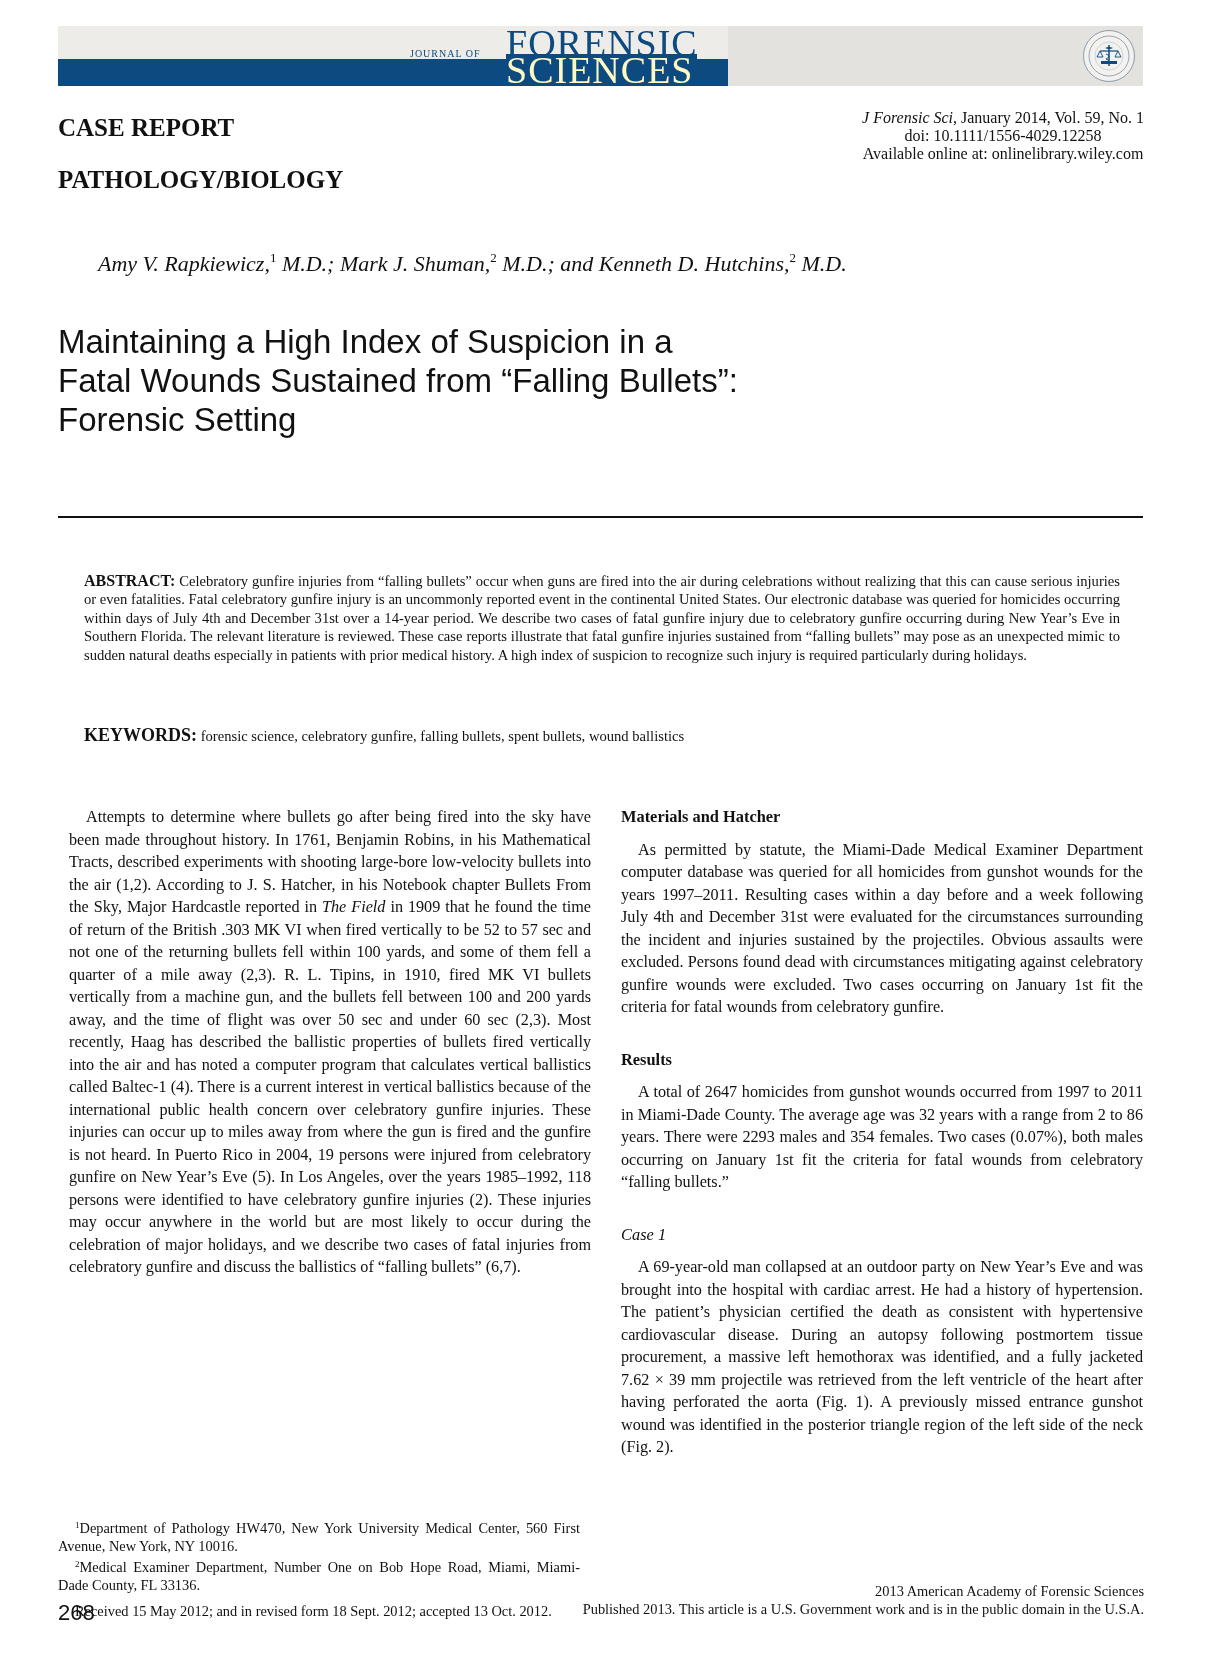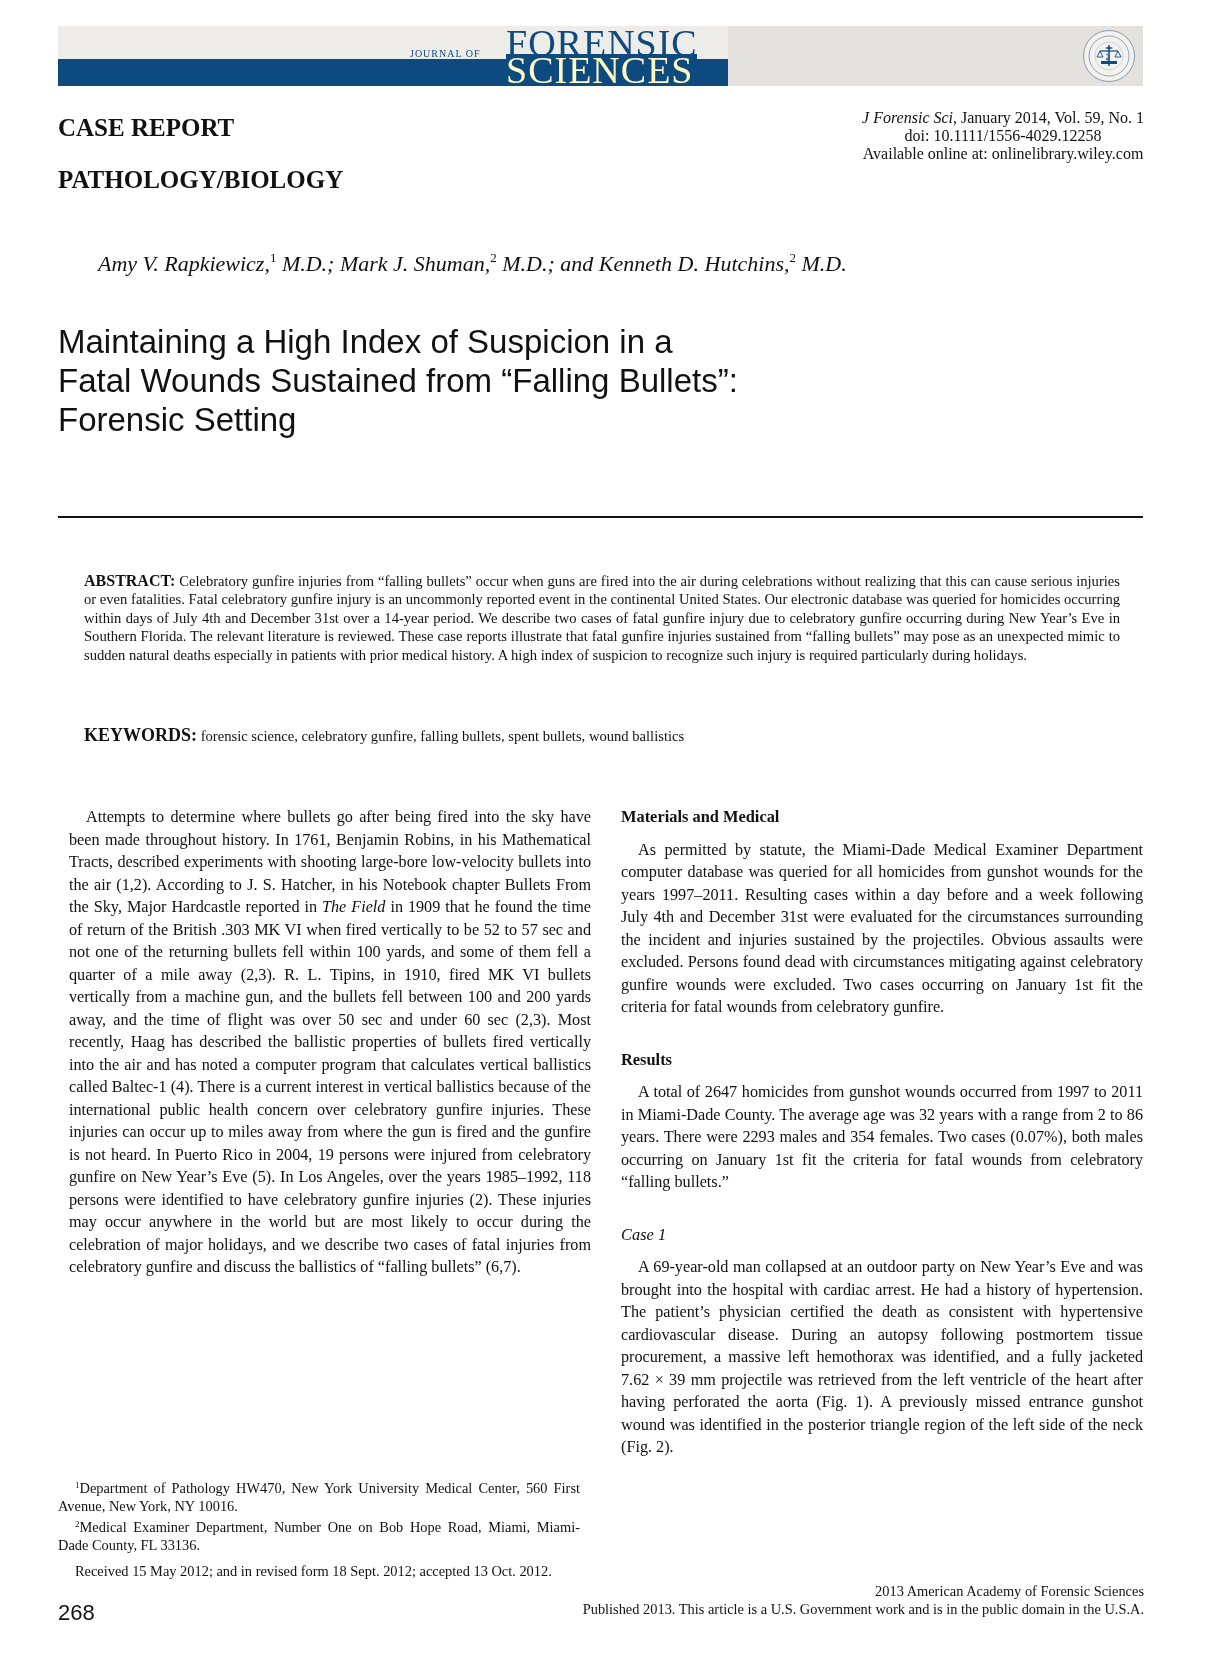--- a/index.html
+++ b/index.html
@@ -35,21 +35,21 @@
   .keywords { position: absolute; left: 84px; top: 725px; width: 1036px; font-size: 14.6px; }
   .keywords .label { font-weight: bold; font-size: 18px; }
 
   .col { position: absolute; width: 522px; font-size: 16.2px; line-height: 22.5px; text-align: justify; }
   .col-left { left: 69px; top: 806px; }
   .col-right { left: 621px; top: 806px; }
   .col p { text-indent: 17px; }
   .col h3 { font-size: 16.4px; font-weight: bold; text-indent: 0; }
   .col h4 { font-size: 16.4px; font-weight: normal; font-style: italic; }
 
-  .footnotes { position: absolute; left: 58px; top: 1476px; width: 522px; font-size: 14.4px; line-height: 18px; text-align: justify; }
+  .footnotes { position: absolute; left: 58px; top: 1516px; width: 522px; font-size: 14.4px; line-height: 18px; text-align: justify; }
   .footnotes p { text-indent: 17px; }
   .footnotes sup { font-size: 9px; vertical-align: 5px; }
   .received { margin-top: 8px; }
 
   .page-number { position: absolute; left: 58px; top: 1600px; font-family: "Liberation Sans", sans-serif; font-size: 22px; }
   .copyright { position: absolute; right: 75px; top: 1582px; text-align: right; font-size: 14.4px; line-height: 18px; }
 </style>
 </head>
 <body>
 
@@ -112,21 +112,21 @@
   <p><span>Attempts to determine where bullets go after being fired into the sky have been made throughout history. In 1761, Benjamin Robins, in his Mathematical Tracts, described experiments with shooting large-bore low-velocity bullets into the air (1,2). According to J. S. Hatcher, in his Notebook chapter Bullets From the Sky, Major Hardcastle reported in </span><i>The Field</i><span> in 1909 that he found the time of return of the British .303 MK VI when fired vertically to be 52 to 57 sec and not one of the returning bullets fell within 100 yards, and some of them fell a quarter of a mile away (2,3). R. L. Tipins, in 1910, fired MK VI bullets vertically from a machine gun, and the bullets fell between 100 and 200 yards away, and the time of flight was over 50 sec and under 60 sec (2,3). Most recently, Haag has described the ballistic properties of bullets fired vertically into the air and has noted a computer program that calculates vertical ballistics called Baltec-1 (4). There is a current interest in vertical ballistics because of the international public health concern over celebratory gunfire injuries. These injuries can occur up to miles away from where the gun is fired and the gunfire is not heard. In Puerto Rico in 2004, 19 persons were injured from celebratory gunfire on New Year’s Eve (5). In Los Angeles, over the years 1985–1992, 118 persons were identified to have celebratory gunfire injuries (2). These injuries may occur anywhere in the world but are most likely to occur during the celebration of major holidays, and we describe two cases of fatal injuries from celebratory gunfire and discuss the ballistics of “falling bullets” (6,7).</span></p>
 </div>
 
 <div class="footnotes">
   <p><sup>1</sup><span>Department of Pathology HW470, New York University Medical Center, 560 First Avenue, New York, NY 10016.</span></p>
   <p><sup>2</sup><span>Medical Examiner Department, Number One on Bob Hope Road, Miami, Miami-Dade County, FL 33136.</span></p>
   <p class="received">Received 15 May 2012; and in revised form 18 Sept. 2012; accepted 13 Oct. 2012.</p>
 </div>
 
 <div class="col col-right">
-  <h3>Materials and Medical</h3>
+  <h3>Materials and Hatcher</h3>
   <p style="margin-top:10px">As permitted by statute, the Miami-Dade Medical Examiner Department computer database was queried for all homicides from gunshot wounds for the years 1997–2011. Resulting cases within a day before and a week following July 4th and December 31st were evaluated for the circumstances surrounding the incident and injuries sustained by the projectiles. Obvious assaults were excluded. Persons found dead with circumstances mitigating against celebratory gunfire wounds were excluded. Two cases occurring on January 1st fit the criteria for fatal wounds from celebratory gunfire.</p>
   <h3 style="margin-top:30px">Results</h3>
   <p style="margin-top:10px">A total of 2647 homicides from gunshot wounds occurred from 1997 to 2011 in Miami-Dade County. The average age was 32 years with a range from 2 to 86 years. There were 2293 males and 354 females. Two cases (0.07%), both males occurring on January 1st fit the criteria for fatal wounds from celebratory “falling bullets.”</p>
   <h4 style="margin-top:30px">Case 1</h4>
   <p style="margin-top:10px">A 69-year-old man collapsed at an outdoor party on New Year’s Eve and was brought into the hospital with cardiac arrest. He had a history of hypertension. The patient’s physician certified the death as consistent with hypertensive cardiovascular disease. During an autopsy following postmortem tissue procurement, a massive left hemothorax was identified, and a fully jacketed 7.62 × 39 mm projectile was retrieved from the left ventricle of the heart after having perforated the aorta (Fig. 1). A previously missed entrance gunshot wound was identified in the posterior triangle region of the left side of the neck (Fig. 2).</p>
 </div>
 
 <div class="page-number">268</div>
 <div class="copyright">
   <div>2013 American Academy of Forensic Sciences</div>

